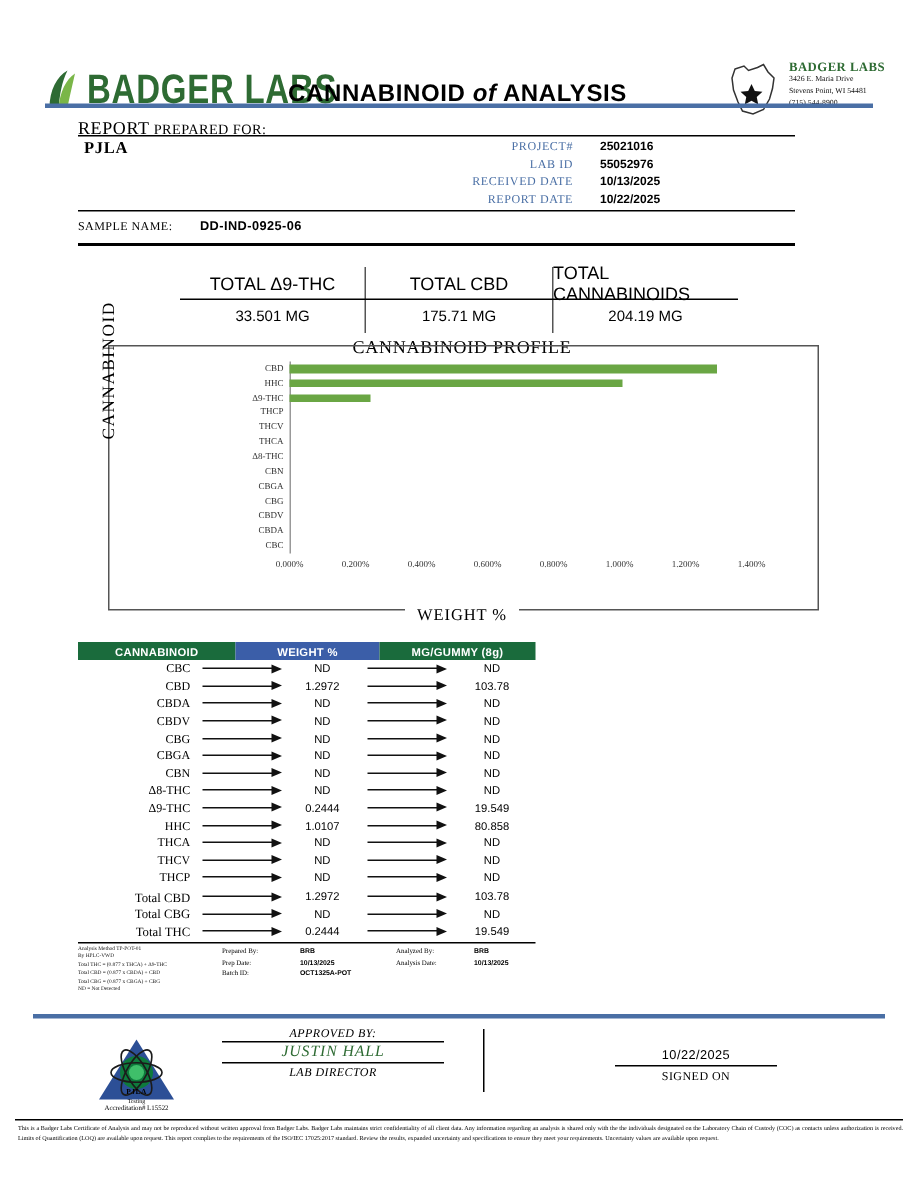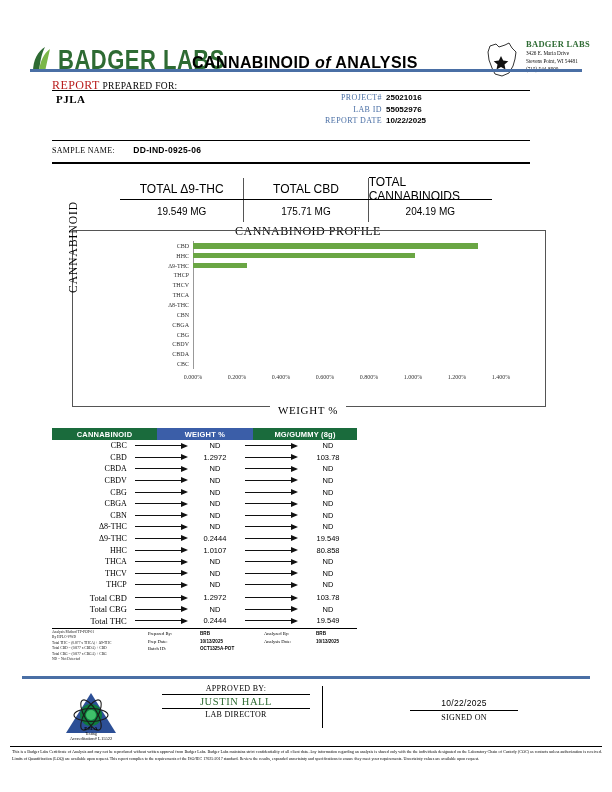--- a/index.html
+++ b/index.html
@@ -40,29 +40,29 @@
   }
   .addr-lines{
     position:absolute;left:44px;top:11px;
     font-family:"Liberation Serif",serif;font-size:5.2px;line-height:1.55;
     color:#111;
   }
   .hr-blue{position:absolute;left:30px;top:69px;width:552px;height:3px;background:#4a6fa5;}
 
   
   .rep-head{position:absolute;left:52px;top:78px;font-size:11px;}
-  .rep-head .blue{color:#b91c1c;font-size:12px;letter-spacing:0.4px;}
+  .rep-head .blue{color:#000000;font-size:12px;letter-spacing:0.4px;}
   .rep-head .bk{font-size:9.5px;letter-spacing:0.3px;}
   .rule1{position:absolute;left:52px;top:90px;width:478px;height:1px;background:#000;}
   .client{position:absolute;left:56px;top:93px;font-size:11px;font-weight:bold;letter-spacing:0.5px;}
   .meta{position:absolute;left:270px;top:92px;width:260px;font-size:8px;}
   .meta-row{display:flex;justify-content:flex-start;height:11.5px;align-items:center;}
   .meta-lbl{width:112px;text-align:right;color:#4a6fa5;letter-spacing:0.4px;font-size:8px;}
   .meta-val{
-    width:110px;text-align:left;padding-left:4px;
+    width:110px;text-align:left;padding-left:18px;
     font-family:"Liberation Sans",sans-serif;font-size:8px;font-weight:bold;color:#000;
   }
   .rule2{position:absolute;left:52px;top:140px;width:478px;height:1px;background:#000;}
   .sample{position:absolute;left:52px;top:145px;font-size:8px;letter-spacing:0.3px;}
   .sample .val{font-family:"Liberation Sans",sans-serif;font-weight:bold;font-size:8.5px;margin-left:16px;}
   .rule3{position:absolute;left:52px;top:162px;width:478px;height:2px;background:#000;}
 
   
   .totals{position:absolute;left:120px;top:178px;width:372px;height:44px;
           font-family:"Liberation Sans",sans-serif;}
@@ -199,41 +199,45 @@
   <div class="meta">
     <div class="meta-row">
       <span class="meta-lbl">PROJECT#</span>
       <span class="meta-val">25021016</span>
     </div>
     <div class="meta-row">
       <span class="meta-lbl">LAB ID</span>
       <span class="meta-val">55052976</span>
     </div>
     <div class="meta-row">
+      <span class="meta-lbl">RECEIVED DATE</span>
+      <span class="meta-val">10/13/2025</span>
+    </div>
+    <div class="meta-row">
       <span class="meta-lbl">REPORT DATE</span>
       <span class="meta-val">10/22/2025</span>
     </div>
   </div>
 
   <div class="rule2"></div>
   <div class="sample">
     <span>SAMPLE NAME:</span>
     <span class="val">DD-IND-0925-06</span>
   </div>
   <div class="rule3"></div>
 
   <div class="totals">
     <div class="tot-row">
       <div class="tot-cell b">TOTAL Δ9-THC</div>
       <div class="tot-cell b">TOTAL CBD</div>
       <div class="tot-cell">TOTAL CANNABINOIDS</div>
     </div>
     <div class="tot-rule"></div>
     <div class="tot-row">
-      <div class="tot-cell b tot-val">19.549 MG</div>
+      <div class="tot-cell b tot-val">33.501 MG</div>
       <div class="tot-cell b tot-val">175.71 MG</div>
       <div class="tot-cell tot-val">204.19 MG</div>
     </div>
   </div>
 
   <div class="chart-title">
     <span>CANNABINOID PROFILE</span>
   </div>
   <div class="chartbox">
     <div class="y-title">CANNABINOID</div>
@@ -572,21 +576,21 @@
       <ellipse cx="39" cy="28" rx="17" ry="6.5" fill="none" stroke="#1b1b1b" stroke-width="1.1" transform="rotate(-60 39 28)"></ellipse>
     </svg>
   </div>
   <div class="pjla-txt">
     <div class="pjla-n">PJLA</div>
     <div class="pjla-s">Testing</div>
     <div class="pjla-a">Accreditation# L15522</div>
   </div>
 
   <div class="ap-block">
-    <div class="ap-col" style="left:14px;top:0px;width:148px;">
+    <div class="ap-col" style="left:0px;top:0px;width:148px;font-style:italic;">
       <div class="ap-lbl">APPROVED BY:</div>
       <div class="ap-line" style="margin:1px 0;"></div>
       <div class="ap-name">JUSTIN HALL</div>
       <div class="ap-line" style="margin:1px 0;"></div>
       <div class="ap-sub">LAB DIRECTOR</div>
     </div>
 
 
     <div class="ap-col" style="left:200px;top:14px;width:180px;">
       <div style="width:108px;margin-left:62px;text-align:center;">

